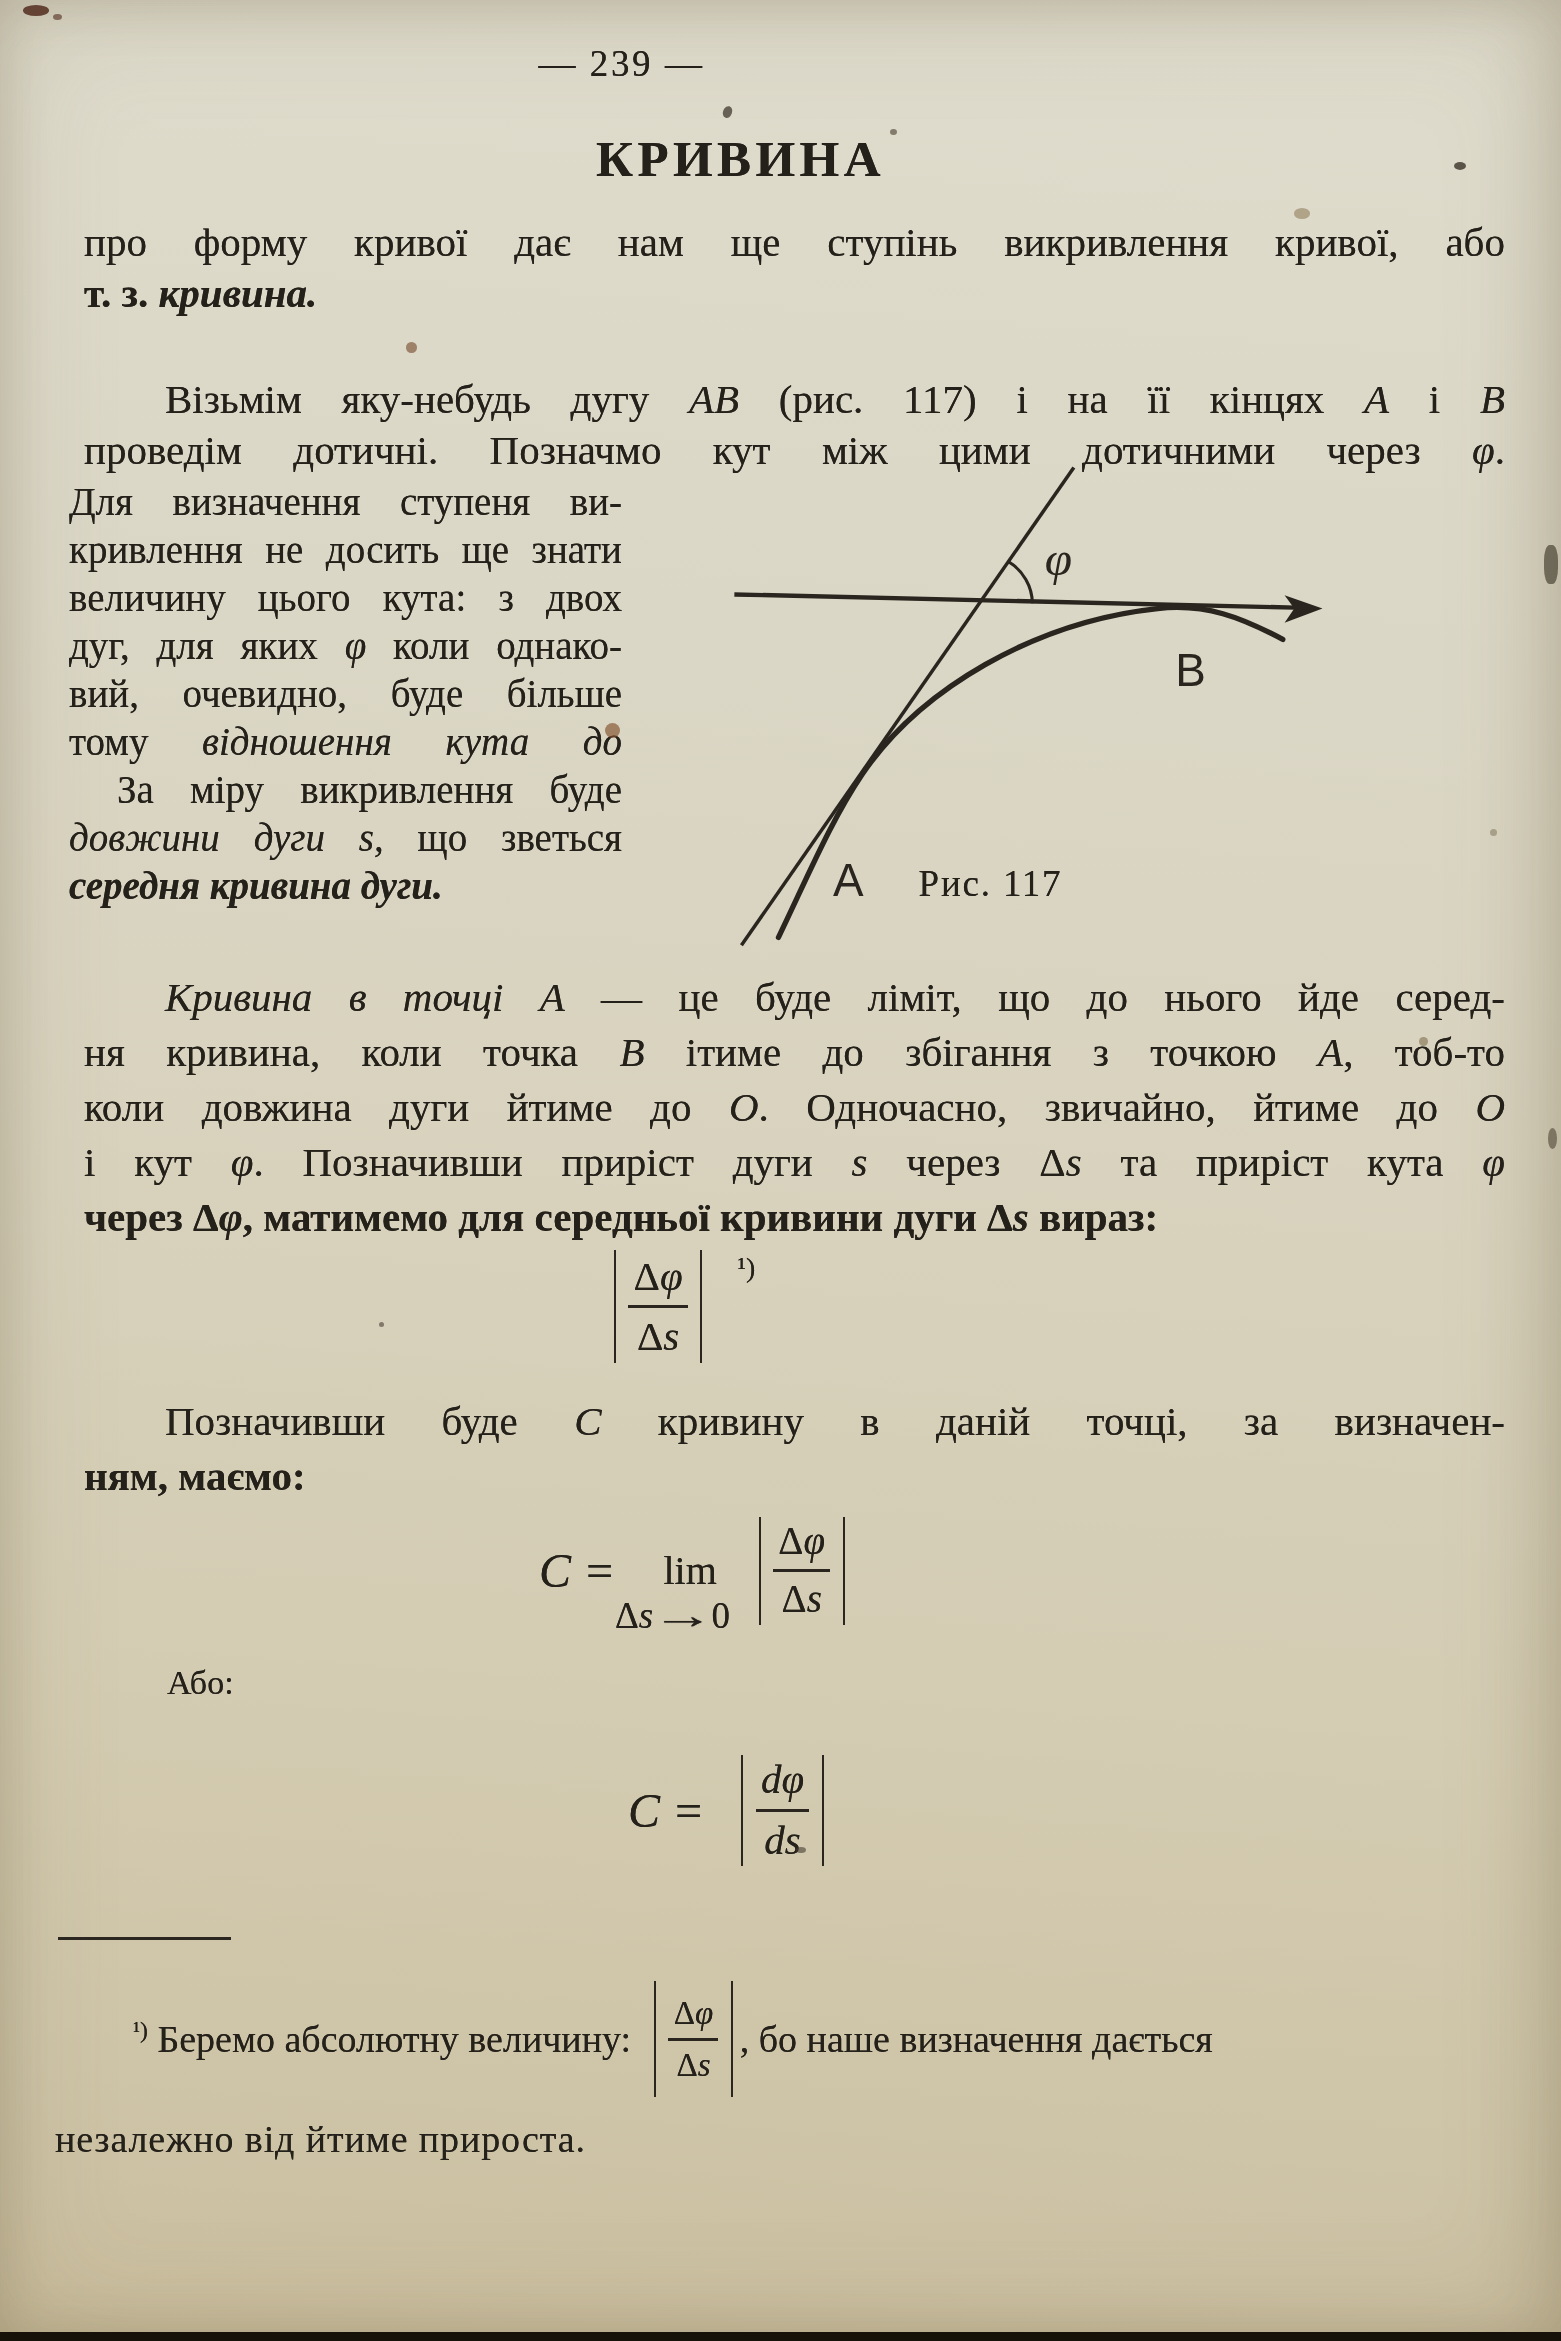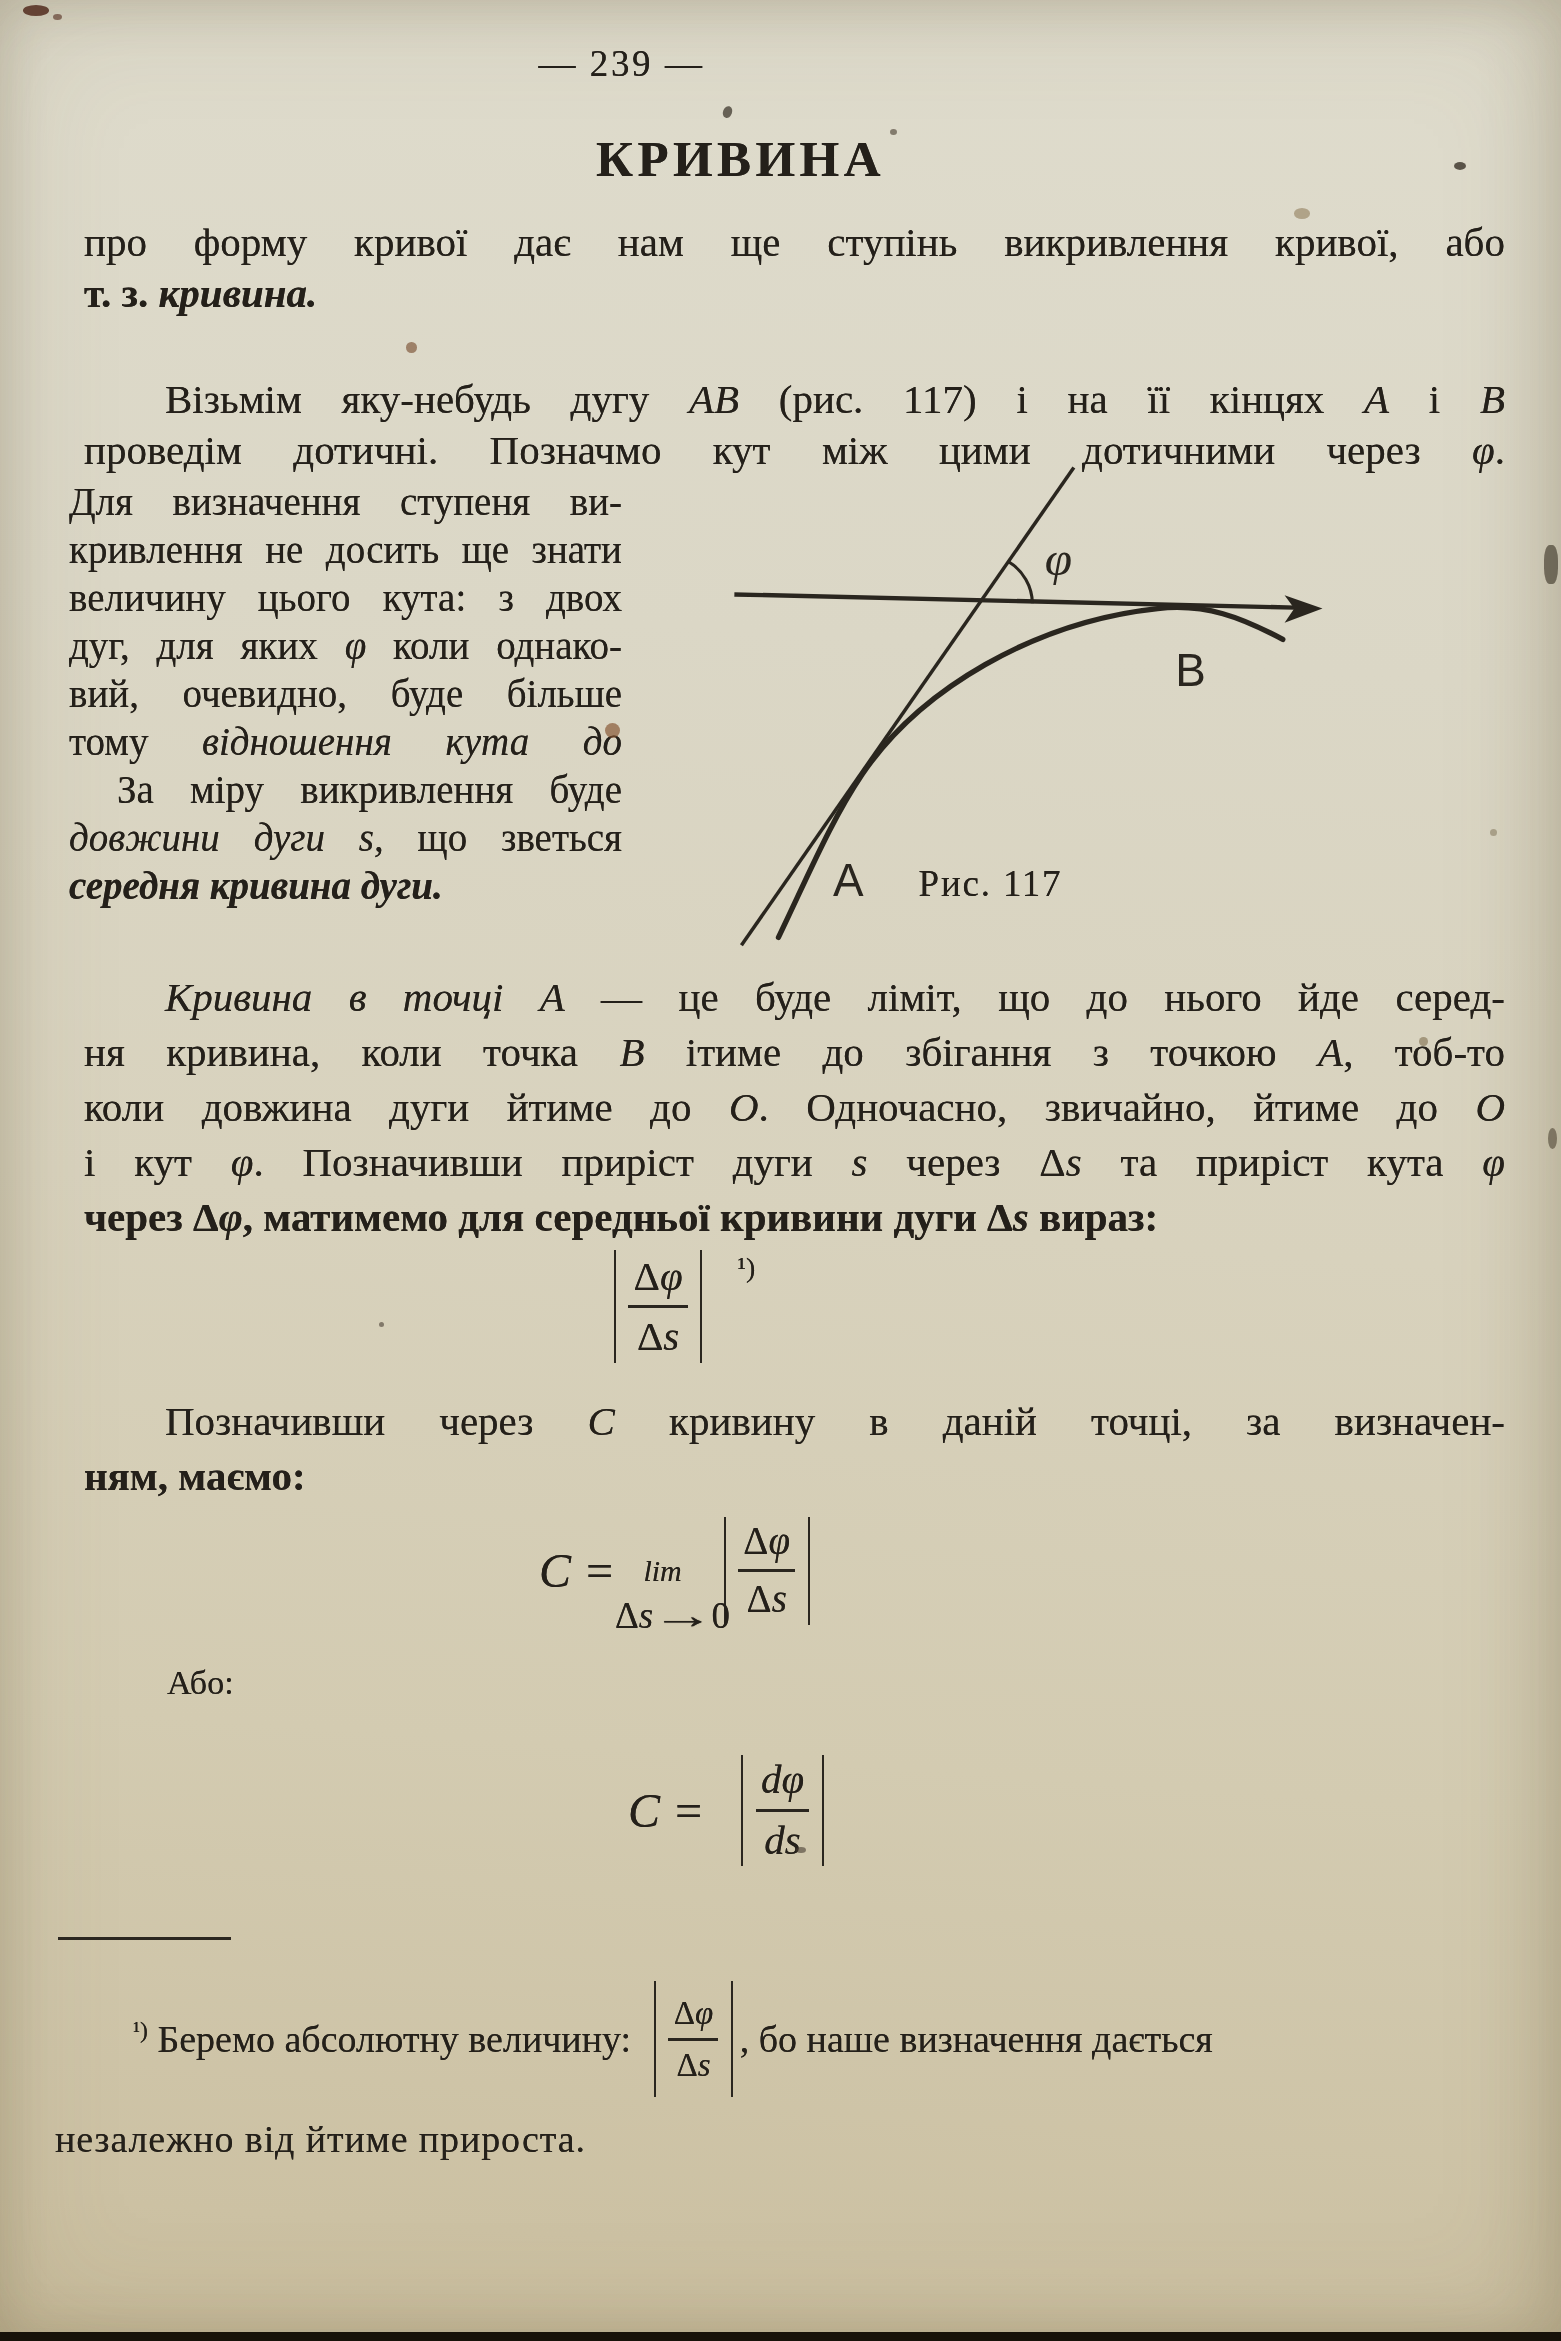--- a/index.html
+++ b/index.html
@@ -49,21 +49,21 @@
   .frac .num{ padding:0 5.3px 7px; border-bottom:3.5px solid #2a261f; }
   .frac .den{ padding:7px 5.3px 0; }
 
   #f1{ position:absolute; left:614px; top:1250px; }
   #f1 .bars{ height:113px; }
   #f1 .frac{ font-size:41px; line-height:1.05; }
   #f1 .supscript{ position:absolute; right:-53px; top:1.8px; font-size:28px; }
 
   #f2{ position:absolute; left:539px; top:1509px; height:123px; display:flex; align-items:center; }
   #f2 .fC{ font-size:48px; font-style:italic; }
-  #f2 .limwrap{ margin-left:28px; font-size:30px; font-style:italic; }
+  #f2 .limwrap{ margin-left:48px; font-size:40px; }
   #f2 .bars{ height:108px; margin-left:42px; }
   #f2 .frac{ font-size:39px; line-height:1.05; }
   #f2 .under{ position:absolute; left:76px; top:85px; font-size:37px; white-space:nowrap; }
 
   #f3{ position:absolute; left:628px; top:1752px; height:116px; display:flex; align-items:center; }
   #f3 .fC{ font-size:48px; font-style:italic; }
   #f3 .bars{ height:111px; margin-left:37px; }
   #f3 .frac{ font-size:41px; line-height:1.05; }
 
   #fnrule{ position:absolute; left:58px; top:1937px; width:173px; height:0;
@@ -136,21 +136,21 @@
     <span class="bars">
       <span class="frac txt">
         <span class="num"><span class="">Δ</span><span class="it">φ</span></span>
         <span class="den"><span class="">Δ</span><span class="it">s</span></span>
       </span>
     </span>
     <span class="supscript txt">¹)</span>
   </div>
 
   <div id="p5">
-    <div class="ln ind txt"><span class="">Позначивши через </span><span class="it">C</span><span class=""> кривину в даній точці, за визначен-</span></div>
+    <div class="ln ind txt"><span class="">Позначивши буде </span><span class="it">C</span><span class=""> кривину в даній точці, за визначен-</span></div>
     <div class="ln end txt"><span class="">ням, маємо:</span></div>
   </div>
 
   <div id="f2">
     <span class="fC txt"><span class="it">C</span><span class=""> =</span></span>
     <span class="limwrap txt">lim</span>
     <span class="bars">
       <span class="frac txt">
         <span class="num"><span class="">Δ</span><span class="it">φ</span></span>
         <span class="den"><span class="">Δ</span><span class="it">s</span></span>

